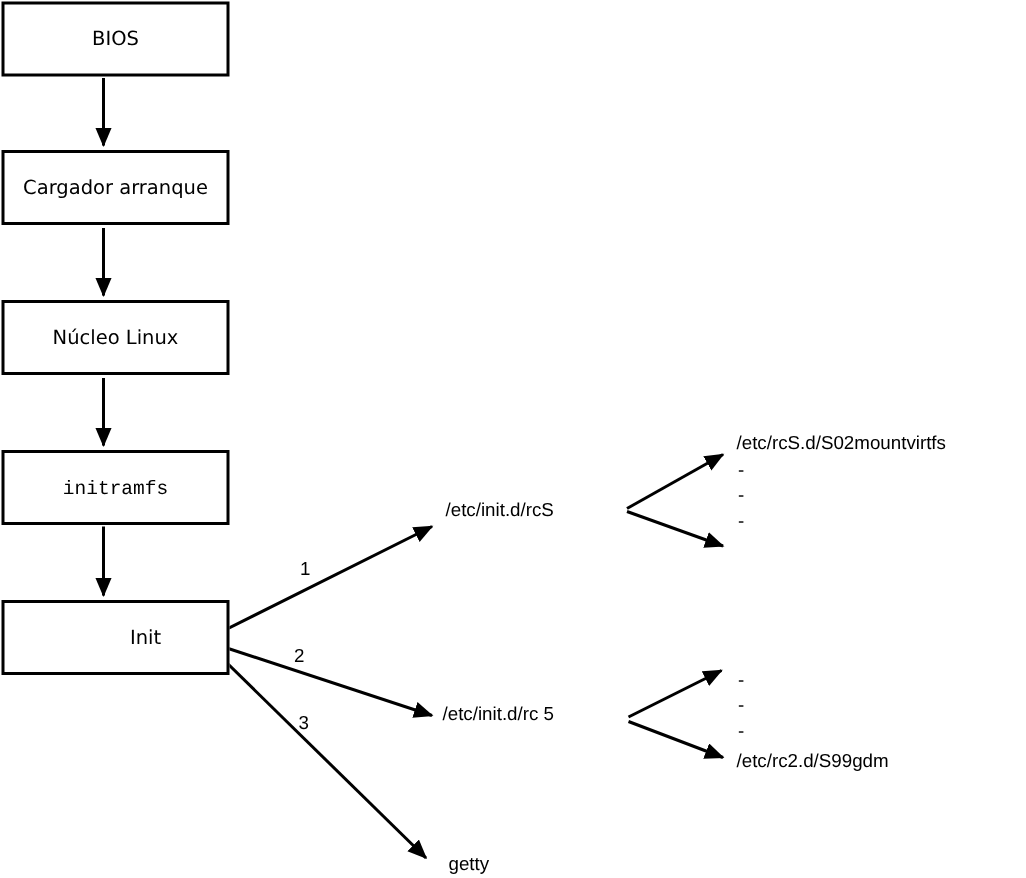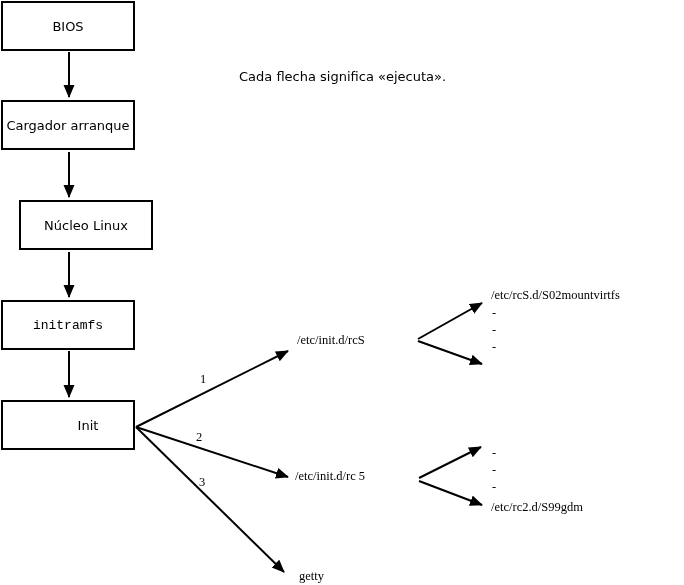--- a/index.html
+++ b/index.html
@@ -14,38 +14,38 @@
     overflow: hidden;
   }
   #arrow-layer {
     position: absolute;
     left: 0; top: 0;
     width: 684px; height: 585px;
   }
   .flow-box {
     position: absolute;
     left: 1px;
-    width: 134px;
+    width: 152px;
     height: 50px;
     border: 2px solid #000000;
     background: #ffffff;
     display: flex;
     align-items: center;
     justify-content: center;
     font-size: 13px;
     text-align: center;
   }
   .note {
     position: absolute;
     font-size: 13px;
     white-space: nowrap;
   }
   .mono {
     position: absolute;
-    font-family: Liberation Serif, serif;
+    font-family: Liberation Sans, sans-serif;
     font-size: 12.5px;
     line-height: 13px;
     white-space: nowrap;
   }
 </style>
 </head>
 <body>
 
 <div id="canvas">
 
@@ -65,29 +65,28 @@
     <line x1="136" y1="427" x2="288" y2="477" stroke="#000" stroke-width="2" marker-end="url(#ah)"></line>
     <line x1="136" y1="427" x2="284" y2="572" stroke="#000" stroke-width="2" marker-end="url(#ah)"></line>
 
     <line x1="418" y1="339" x2="482" y2="303" stroke="#000" stroke-width="2" marker-end="url(#ah)"></line>
     <line x1="418" y1="341" x2="482" y2="364" stroke="#000" stroke-width="2" marker-end="url(#ah)"></line>
 
     <line x1="419" y1="478" x2="481" y2="447" stroke="#000" stroke-width="2" marker-end="url(#ah)"></line>
     <line x1="419" y1="481" x2="482" y2="505" stroke="#000" stroke-width="2" marker-end="url(#ah)"></line>
   </svg>
 
-  <div class="note" style="left:239px; top:69px;">Cada flecha significa «ejecuta».</div>
 
   <div class="flow-box" style="top:1px;">
     <span>BIOS</span>
   </div>
   <div class="flow-box" style="top:100px;">
     <span>Cargador arranque</span>
   </div>
-  <div class="flow-box" style="top:200px;margin-left:18px;">
+  <div class="flow-box" style="top:200px;">
     <span>Núcleo Linux</span>
   </div>
   <div class="flow-box" style="top:300px;font-family:Liberation Mono, monospace;">
     <span>initramfs</span>
   </div>
   <div class="flow-box" style="top:400px;padding-left:40px;">
     <span>Init</span>
   </div>
 
   <div class="mono" style="left:200px; top:373px;">1</div>

